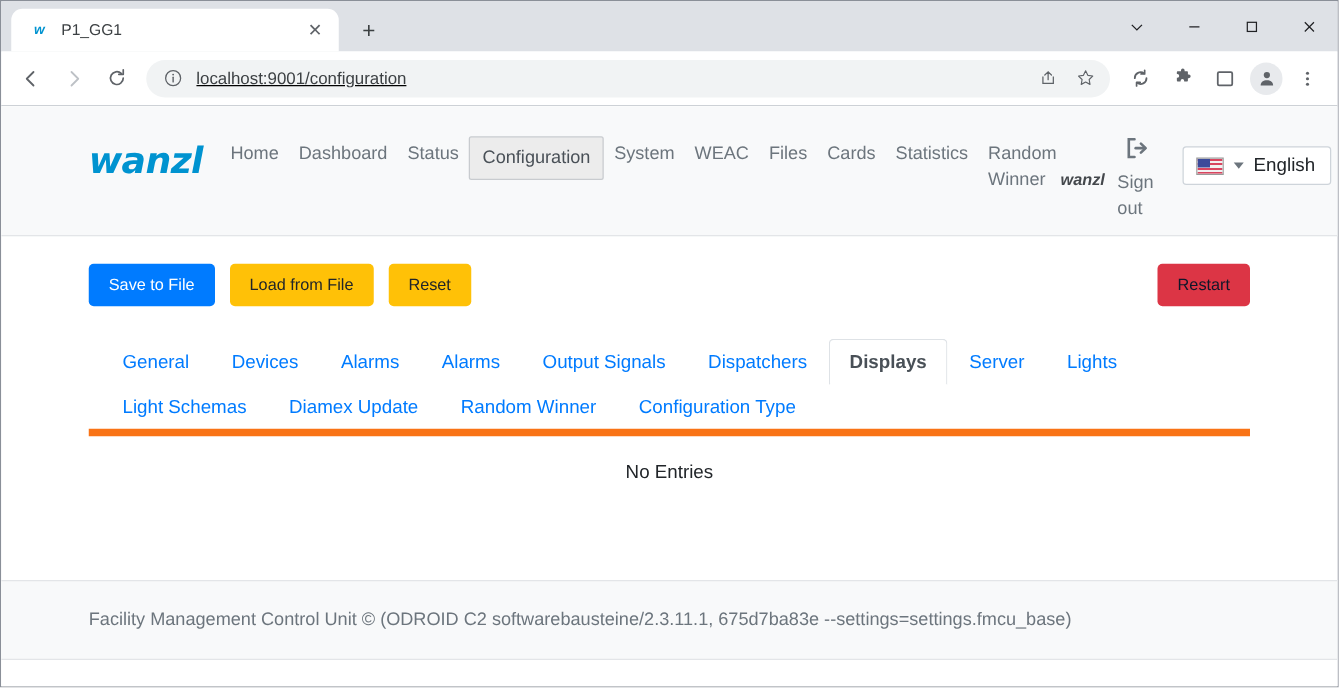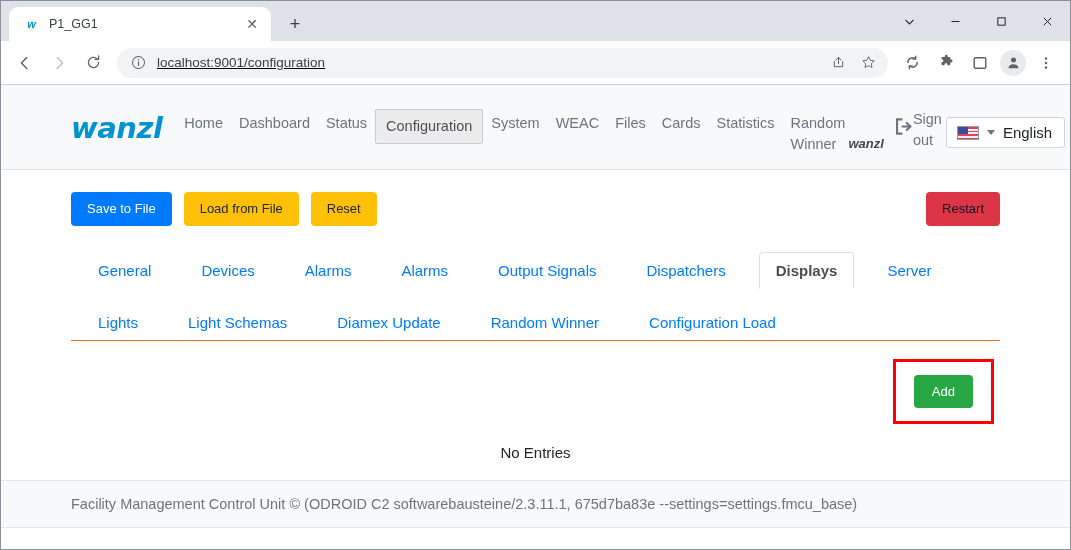--- a/index.html
+++ b/index.html
@@ -174,21 +174,21 @@
   .navlink.wide { max-width: none; white-space: nowrap; }
   .username {
     font-size: 13px;
     font-style: italic;
     font-weight: bold;
     color: #44484c;
     padding: 27px 4px 0 6px;
     white-space: nowrap;
   }
   .signout {
-    display: flex; flex-direction: row; align-items: center;
+    display: flex; flex-direction: column; align-items: center;
     color: #6c757d; font-size: 14.5px;
     padding: 0 6px;
     line-height: 1.45;
     width: 44px;
   }
   .signout .so-ic { margin-bottom: 1px; }
   .lang {
     border: 1px solid #ced4da;
     border-radius: 3px;
     background: #ffffff;
@@ -256,23 +256,22 @@
   .spacer { flex: 1; }
 
   
   .tabs-wrap {
     padding: 0 50px;
     margin-top: 26px;
     flex: none;
   }
   .tabs {
     display: flex; flex-wrap: wrap;
-    border-bottom: 1px solid #f97316;
+    border-bottom: 6px solid #f97316;
     padding-left: 10px;
-    gap: 16px;
   }
   .ptab {
     color: #007bff;
     font-size: 15px;
     padding: 9px 16px;
     margin-bottom: -1px;
     border: 1px solid transparent;
     border-radius: 4px 4px 0 0;
     cursor: pointer;
     white-space: nowrap;
@@ -309,21 +308,21 @@
     color: #212529;
     padding-top: 20px;
     flex: none;
   }
 
   
   .footer {
     background: #f8f9fa;
     border-top: 1px solid #e3e5e8;
     border-bottom: 1px solid #e3e5e8;
-    height: 48px;
+    height: 64px;
     display: flex; align-items: center;
     padding-left: 70px;
     flex: none;
   }
   .footer-text {
     font-size: 14.5px;
     color: #6c757d;
   }
   .after-footer { height: 21px; background: #ffffff; flex: none; }
 </style>
@@ -492,30 +491,25 @@
           <div class="ptab">Alarms</div>
           <div class="ptab">Alarms</div>
           <div class="ptab">Output Signals</div>
           <div class="ptab">Dispatchers</div>
           <div class="ptab active">Displays</div>
           <div class="ptab">Server</div>
           <div class="ptab">Lights</div>
           <div class="ptab">Light Schemas</div>
           <div class="ptab">Diamex Update</div>
           <div class="ptab">Random Winner</div>
-          <div class="ptab">Configuration Load</div>
+          <div class="ptab">Configuration Type</div>
         </div>
       </div>
 
       <div class="panel">
-        <div class="addbar">
-          <div class="highlight-box">
-            <button class="btn btn-success">Add</button>
-          </div>
-        </div>
         <div class="empty">No Entries</div>
       </div>
 
     </div>
 
     <div class="footer">
       <span class="footer-text">Facility Management Control Unit © (ODROID C2 softwarebausteine/2.3.11.1, 675d7ba83e --settings=settings.fmcu_base)</span>
     </div>
     <div class="after-footer"></div>
 

